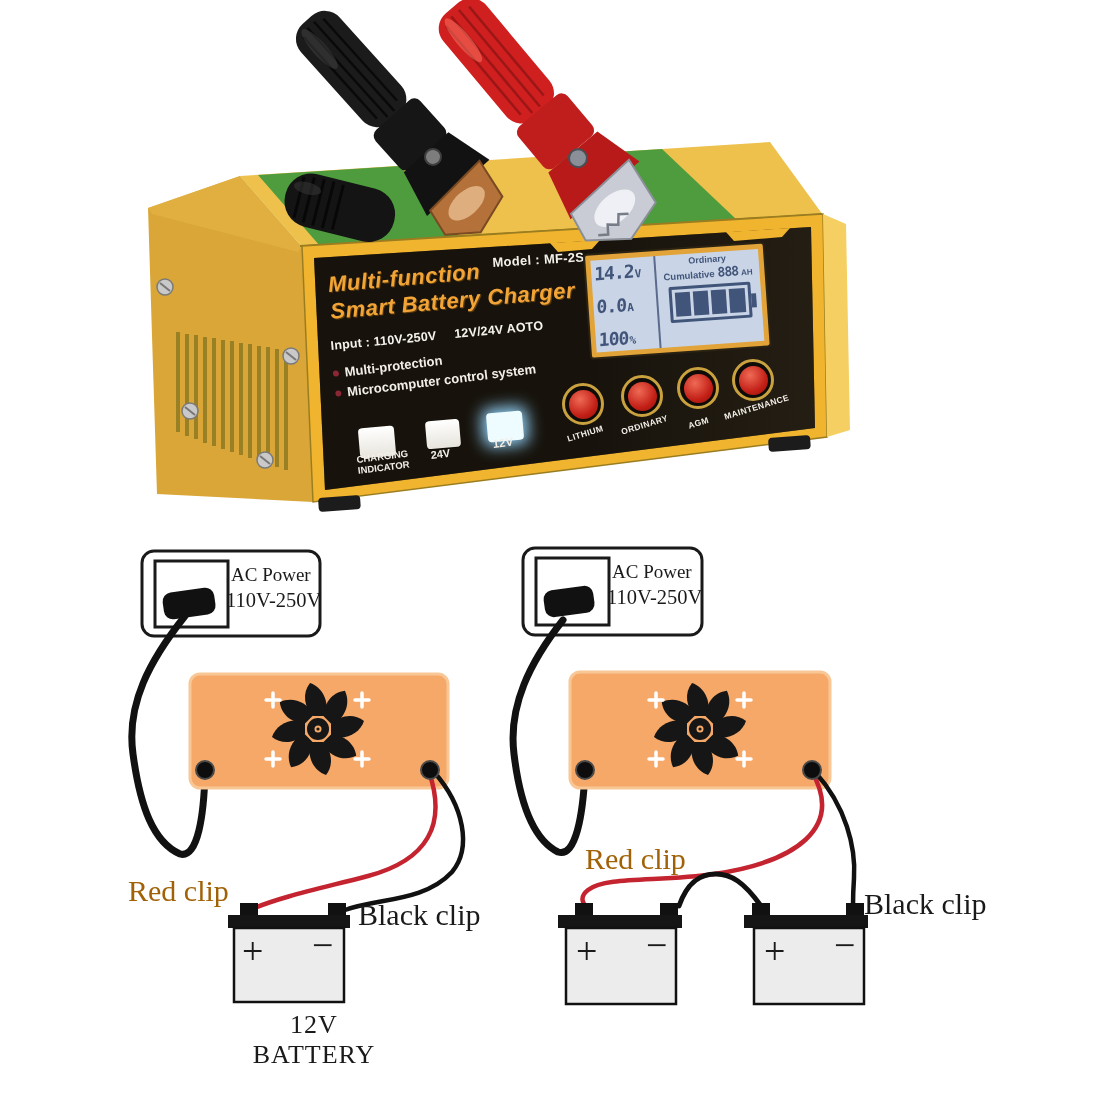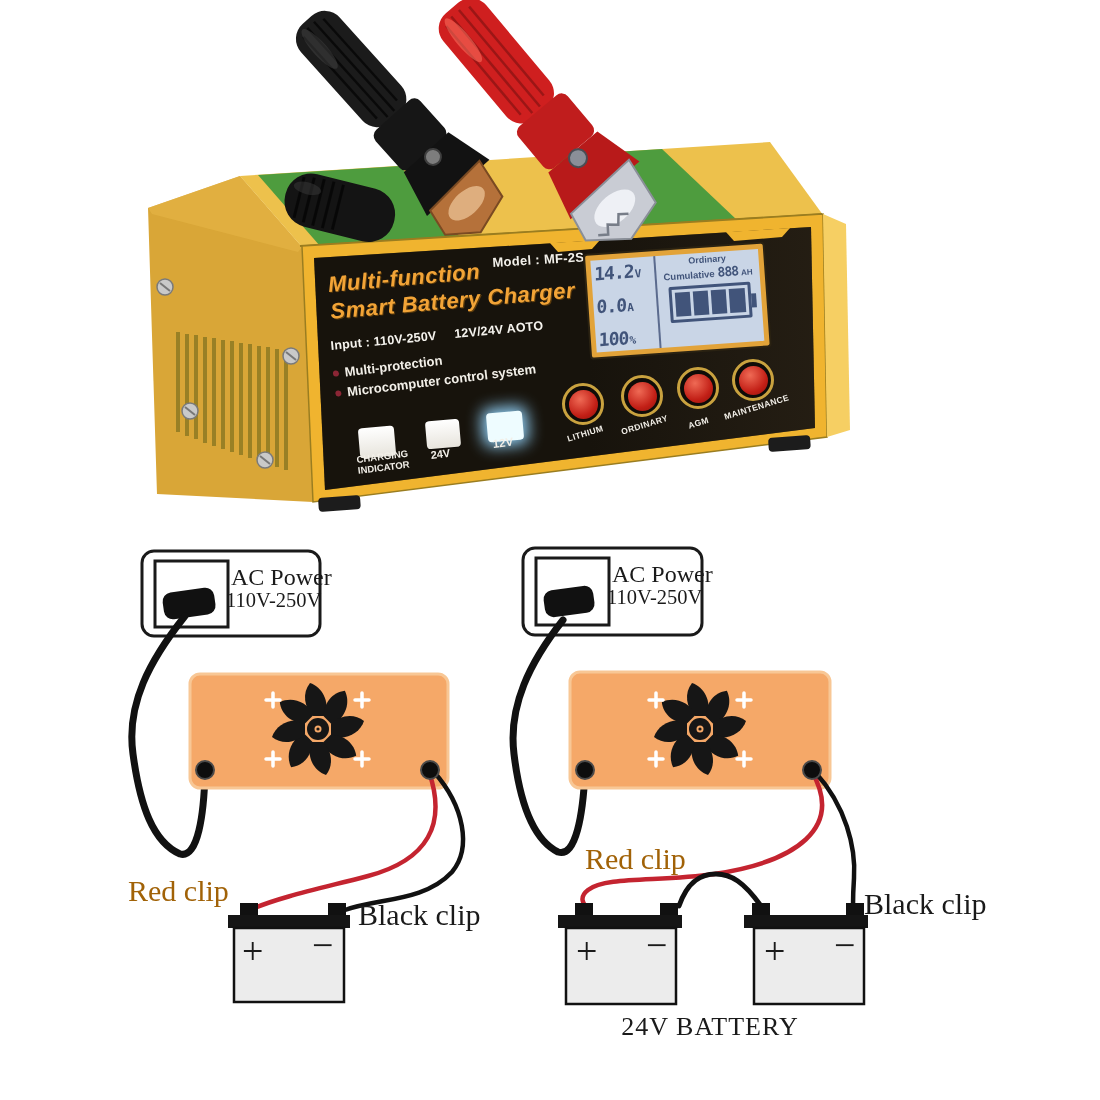--- a/index.html
+++ b/index.html
@@ -54,21 +54,21 @@
 
   
   .ind{position:absolute;transform:rotate(-5deg);background:linear-gradient(180deg,#ffffff,#e7e4dc);
        border-radius:4px;box-shadow:0 1px 0 #00000066;}
   .ind.lit{background:#eefcff;box-shadow:0 0 15px 5px rgba(150,215,255,.95);}
   .ind-label{position:absolute;transform:rotate(-7deg);transform-origin:0 0;font-weight:700;
              color:#f2efe8;white-space:pre-line;line-height:1.15;}
 
   
   .dt{position:absolute;font-family:"Liberation Serif","DejaVu Serif",serif;color:#1a1a1a;}
-  .ac-line1{font-size:24px;}
+  .ac-line1{font-size:19px;}
   .ac-line2{font-size:20.5px;text-align:right;}
   .clip-label{font-size:30px;}
   .clip-label.red{color:#a16207;}
   .bat-caption{font-size:26px;letter-spacing:1px;text-align:center;}
   .bat-sign{font-size:38px;line-height:1;}
   .caption{left:0;right:0;top:1056px;text-align:center;font-size:29px;color:#111;
            font-family:"Liberation Serif","DejaVu Serif",serif;}
 </style>
 </head>
 <body>
@@ -366,15 +366,15 @@
   <div class="dt clip-label red" style="left:585px;top:842px;">Red clip</div>
   <div class="dt clip-label" style="left:864px;top:887px;">Black clip</div>
 
   <div class="dt bat-sign" style="left:242px;top:932px;">+</div>
   <div class="dt bat-sign" style="left:312px;top:926px;">−</div>
   <div class="dt bat-sign" style="left:576px;top:932px;">+</div>
   <div class="dt bat-sign" style="left:646px;top:926px;">−</div>
   <div class="dt bat-sign" style="left:764px;top:932px;">+</div>
   <div class="dt bat-sign" style="left:834px;top:926px;">−</div>
 
-  <div class="dt bat-caption" style="left:620px;top:1012px;width:180px;">24V BATTERY</div>
+  <div class="dt bat-caption" style="left:228px;top:1010px;width:172px;">12V BATTERY</div>
 
 </div>
 
 </body></html>

